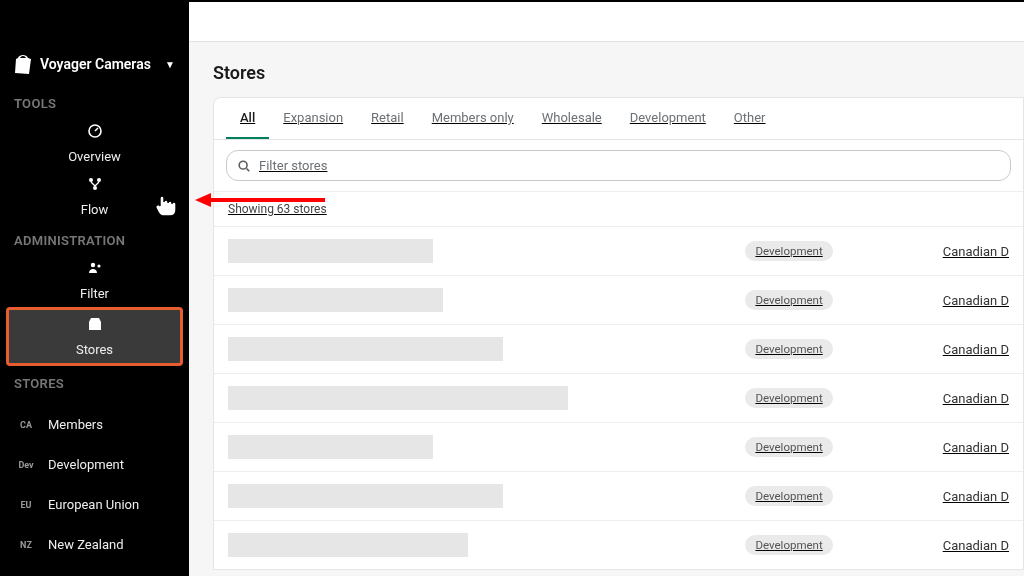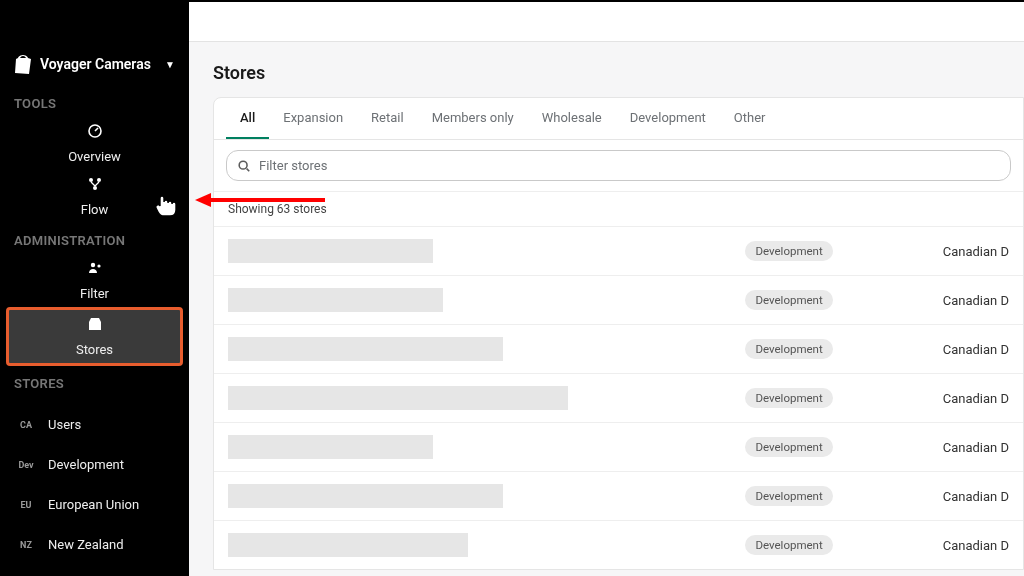--- a/index.html
+++ b/index.html
@@ -14,21 +14,21 @@
 .nav-item.highlighted { background: #3a3a3a; border: 3px solid #e85d2e; border-radius: 4px; margin: 0 6px; padding: 6px 8px; }
 .nav-item .ico { width: 16px; height: 16px; display: flex; align-items: center; justify-content: center; }
 .search-wrap { margin: 8px 12px; }
 .search-box { display: flex; align-items: center; gap: 6px; border: 1px solid #555; border-radius: 6px; padding: 6px 8px; color: #ccc; font-size: 12px; }
 .store-row { display: flex; align-items: center; gap: 10px; padding: 5px 14px; color: #eee; font-size: 13px; cursor: pointer; margin-top: 15px; }
 .store-row .tag { width: 24px; font-size: 9px; font-weight: 700; color: #999; text-align: center; }
 .main { flex: 1; background: #f6f6f7; display: flex; flex-direction: column; border-top: 2px solid #000; }
 .topbar { height: 40px; background: #fff; border-bottom: 1px solid #e3e3e3; }
 .content { padding: 20px 0 0 0; overflow: hidden; }
 .page-title { font-size: 18px; font-weight: 600; padding: 0 0 14px 24px; color: #1a1a1a; }
-.card { background: #fff; border: 1px solid #e5e5e5; border-radius: 8px 0 0 0; margin-left: 24px; overflow: hidden; }
+.card { background: #fff; border: 1px solid #e5e5e5; border-radius: 8px 0 0 0; margin-left: 24px; overflow: hidden; text-decoration: underline; }
 .tabs { display: flex; gap: 0; border-bottom: 1px solid #e5e5e5; padding: 0 12px; }
 .tab { padding: 12px 14px; font-size: 13px; color: #6d7175; cursor: pointer; border-bottom: 2px solid transparent; }
 .tab.active { color: #1a1a1a; border-bottom: 2px solid #008060; font-weight: 500; }
 .filter-wrap { padding: 10px 12px; border-bottom: 1px solid #eee; }
 .filter-box { display: flex; align-items: center; gap: 8px; border: 1px solid #c9c9c9; border-radius: 12px; padding: 7px 10px; color: #6d7175; font-size: 13px; }
 .showing { font-size: 12px; color: #444; padding: 10px 14px; }
 .rowitem { display: flex; align-items: center; padding: 12px 14px; border-top: 1px solid #eee; gap: 20px; }
 .placeholder { height: 24px; background: #e6e6e6; }
 .badge { background: #eaeaea; color: #555; font-size: 11.5px; padding: 3px 10px; border-radius: 10px; white-space: nowrap; }
 .region { font-size: 13px; color: #333; white-space: nowrap; margin-left: auto; }
@@ -91,21 +91,21 @@
             <path d="M2 6 L4 2 L12 2 L14 6" fill="#fff"></path>
           </svg>
         </span>
       <span>Stores</span>
     </div>
 
     <div class="section-label">STORES</div>
     <div id="store-list">
         <div class="store-row">
           <span class="tag">CA</span>
-          <span>Users</span>
+          <span>Members</span>
         </div>
         <div class="store-row">
           <span class="tag">Dev</span>
           <span>Development</span>
         </div>
         <div class="store-row">
           <span class="tag">EU</span>
           <span>European Union</span>
         </div>
         <div class="store-row">

